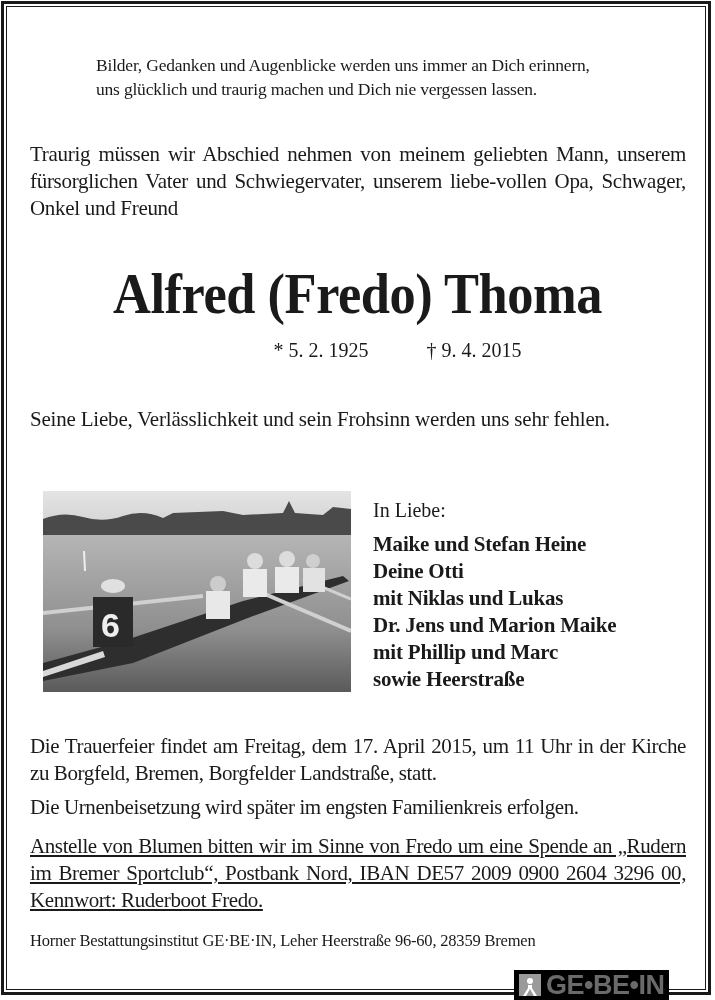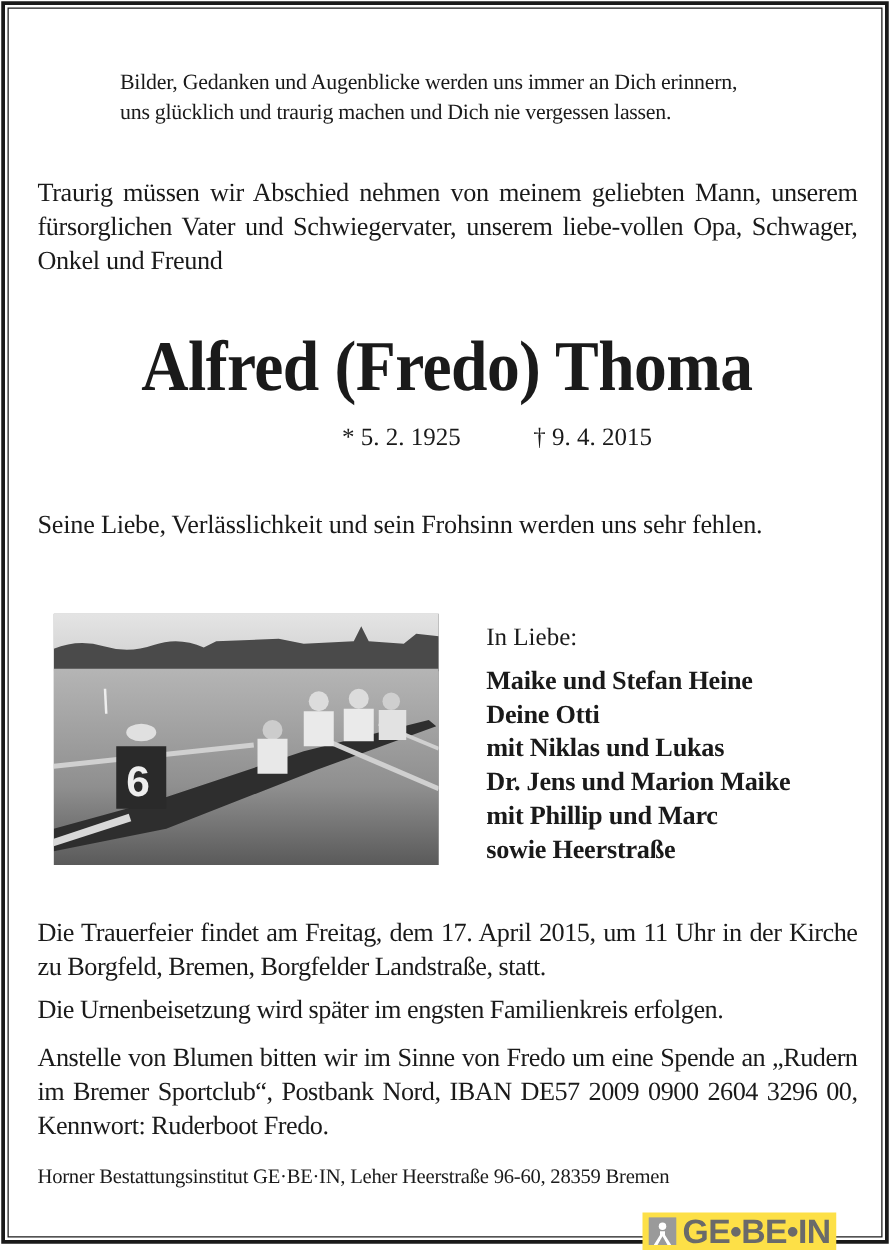--- a/index.html
+++ b/index.html
@@ -26,36 +26,36 @@
            font-size: 20px; line-height: 26px; padding-left: 40px; }
   .dates .birth { display: inline-block; margin-right: 58px; }
 
   .tribute { position: absolute; left: 30px; top: 405px; width: 656px;
              font-size: 21px; line-height: 28px; text-align: justify; text-align-last: left;
              letter-spacing: -0.2px; }
 
   .photo { position: absolute; left: 43px; top: 491px; width: 308px; height: 201px;
            overflow: hidden; background: #8a8a8a; }
 
-  .family { position: absolute; left: 389px; top: 497px; width: 310px; }
+  .family { position: absolute; left: 373px; top: 497px; width: 310px; }
   .family .lead { font-size: 20px; line-height: 26px; margin-bottom: 8px; }
   .family .members div { font-size: 21px; font-weight: bold; line-height: 27px; letter-spacing: -0.2px; }
 
   .service { position: absolute; left: 30px; top: 733px; width: 656px;
              font-size: 21px; line-height: 27px; text-align: justify; text-align-last: left;
              letter-spacing: -0.4px; }
   .burial { position: absolute; left: 30px; top: 794px; width: 660px;
             font-size: 21px; line-height: 27px; letter-spacing: -0.4px; }
   .donation { position: absolute; left: 30px; top: 833px; width: 656px;
               font-size: 21px; line-height: 27px; text-align: justify; text-align-last: left;
-              letter-spacing: -0.4px; }
+              letter-spacing: -0.4px; text-decoration: underline; }
   .undertaker { position: absolute; left: 30px; top: 930px; width: 660px;
                 font-size: 16.5px; line-height: 22px; letter-spacing: -0.2px; }
 
-  .logo { position: absolute; left: 514px; top: 970px; height: 30px; background: #fde047;
+  .logo { position: absolute; left: 514px; top: 970px; height: 30px; background: #000000;
           padding: 0 5px; display: flex; align-items: center; gap: 5px; }
   .logo-mark { width: 22px; height: 22px; background: #9a9a9a; position: relative; }
   .logo-text { font-family: "Liberation Sans", "DejaVu Sans", sans-serif; font-weight: bold;
                font-size: 27px; color: #6a6a6a; letter-spacing: -0.5px; line-height: 28px; }
 </style>
 </head>
 <body>
 
 <div class="frame-outer"></div>
 <div class="frame-inner"></div>

